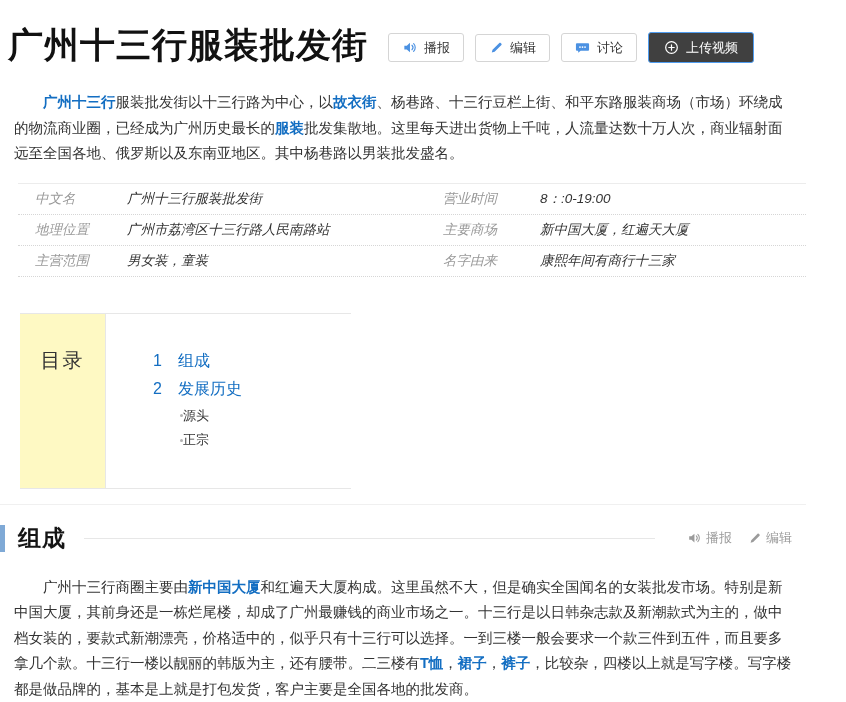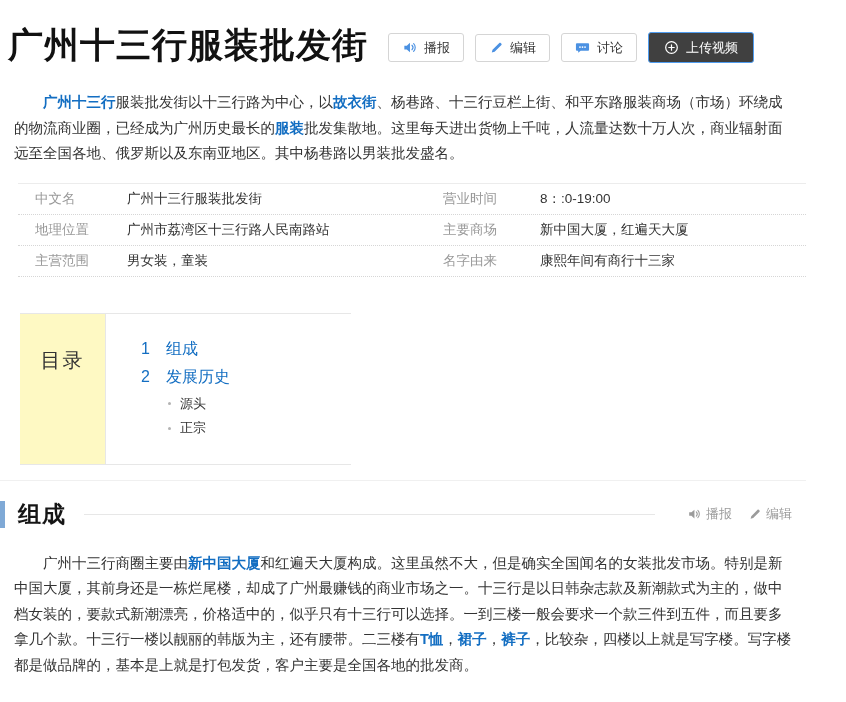--- a/index.html
+++ b/index.html
@@ -21,36 +21,36 @@
   }
   .tb-btn .ic { display:inline-flex; color:#4b91e2; }
   .tb-btn.upload { background:#404040; border-color:#509df0; color:#fff; padding:7px 15px; }
   .tb-btn.upload .ic { color:#fff; }
 
   
   .para { margin:21px 14px 0 14px; font-size:14.5px; line-height:25.5px; color:#333; text-indent:2em; }
   .link { color:#136ec2; text-decoration:none; cursor:pointer;font-weight:bold; }
 
   
-  .infobox { margin:16px 0 0 18px; border-top:1px solid #ececec; }
+  .infobox { margin:16px 0 0 18px; border-top:1px solid #ececec;font-style:italic; }
   .info-row {
     display:grid; grid-template-columns:92px 316px 97px 1fr; align-items:center;
     height:31px; padding-left:17px; border-bottom:1px dotted #d6d6d6; font-size:13.5px;
   }
   .info-label { color:#999; }
   .info-value { color:#333; }
 
   
   .toc { display:flex; margin:36px 0 0 20px; width:331px; border-top:1px solid #e7e7e7; border-bottom:1px solid #e7e7e7; }
   .toc-label { width:86px; border-right:1px solid #e7e7e7; font-size:20px; color:#333; text-align:center; padding-top:33px; letter-spacing:2px; background:#fef9c3; }
-  .toc-list { list-style:none; margin:0; padding:21px 0 23px 35px; flex:1; }
+  .toc-list { list-style:none; margin:12px; padding:21px 0 23px 35px; flex:1; }
   .toc-item-l1 { font-size:16px; line-height:28.5px; }
   .toc-item-l1 a { color:#136ec2; text-decoration:none; cursor:pointer; }
   .toc-num { display:inline-block; min-width:12px; margin-right:13px; }
-  .toc-item-l2 { font-size:13px; line-height:24.5px; color:#333; padding-left:27px; display:flex; align-items:center; gap:9px; }
+  .toc-item-l2 { font-size:13px; line-height:24.5px; color:#333; padding-left:27px; display:flex; align-items:center; }
   .toc-dot { width:3px; height:3px; background:#b3b3b3; border-radius:50%; flex:none; }
   .toc-item-l2 a { color:#333; text-decoration:none; cursor:pointer; }
 
   
   .section { margin-top:15px; border-top:1px solid #f0f0f0; padding-top:18px; }
   .h2-row { display:flex; align-items:center; padding-right:14px; }
   .h2-bar { width:5px; height:27px; background:#7fa9d6; margin-right:13px; flex:none; }
   .section-title { margin:0; font-size:23px; font-weight:600; color:#151515; letter-spacing:1px; }
   .h2-line { flex:1; height:1px; background:#e7e7e7; margin:0 16px 0 18px; }
   .mini-btn {

